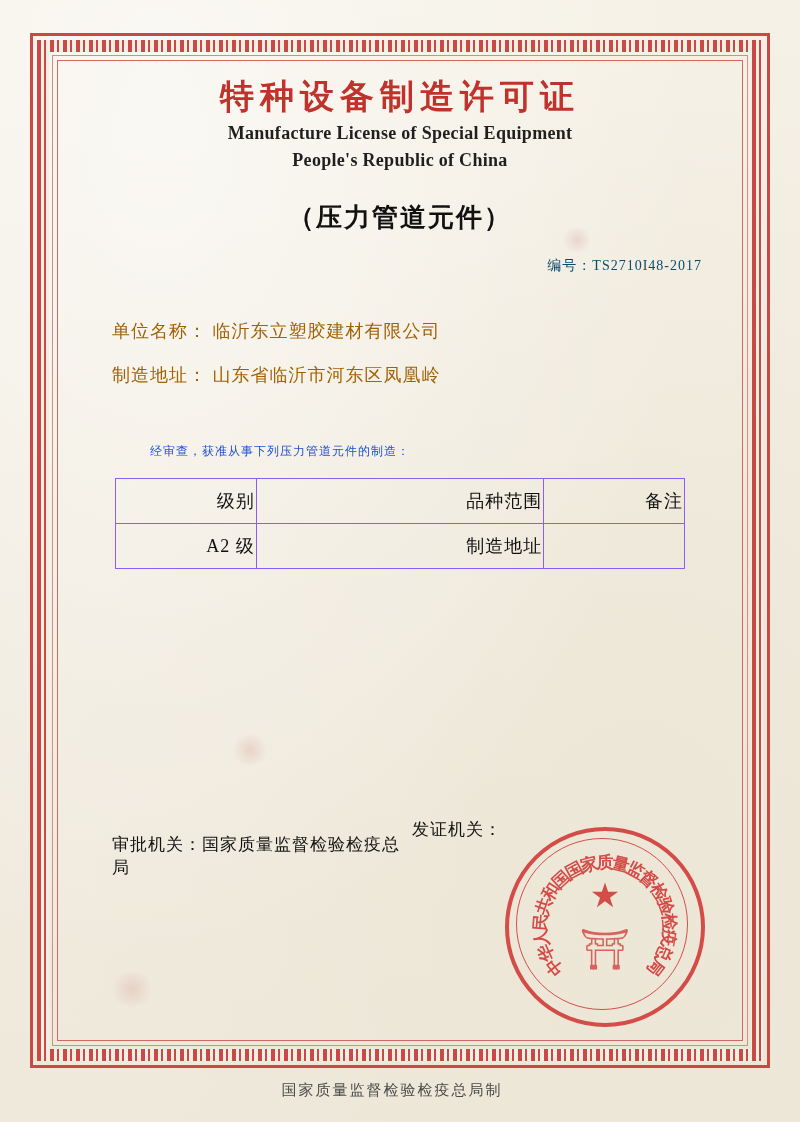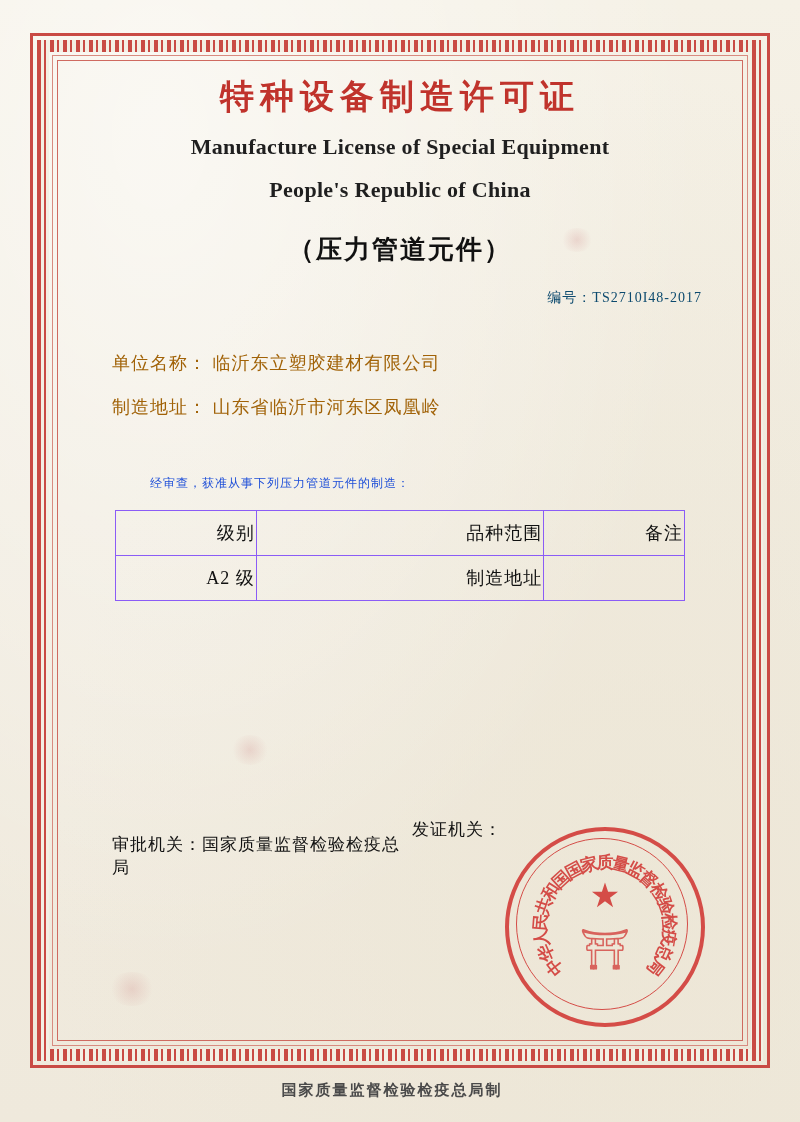--- a/index.html
+++ b/index.html
@@ -90,23 +90,22 @@
     font-weight: bold;
     letter-spacing: 6px;
     font-size: 34px;
     line-height: 1.34;
   }
   .title-zh-1 { margin-top: 22px; }
   .title-en {
     text-align: center;
     color: #1f1f1f;
     font-weight: bold;
-    font-size: 22px;
+    font-size: 18px;
     line-height: 1.5;
-    margin-top: 10px;
     letter-spacing: 0.3px;
   }
   .title-category {
     text-align: center;
     color: #111;
     font-size: 26px;
     font-weight: bold;
     letter-spacing: 2px;
     margin-top: 26px;
   }
@@ -226,21 +225,20 @@
   }
   .bottom-label {
     position: absolute;
     left: 0;
     right: 16px;
     bottom: 22px;
     text-align: center;
     font-size: 15px;
     color: #4a4a4a;
     letter-spacing: 2px;
-    font-weight: bold;
   }
 </style>
 </head>
 <body>
 
 <div class="paper"></div>
 
 <div class="smudge" style="left:560px; top:228px; width:34px; height:24px;"></div>
 <div class="smudge" style="left:230px; top:735px; width:40px; height:30px;"></div>
 <div class="smudge" style="left:108px; top:972px; width:48px; height:34px;"></div>

